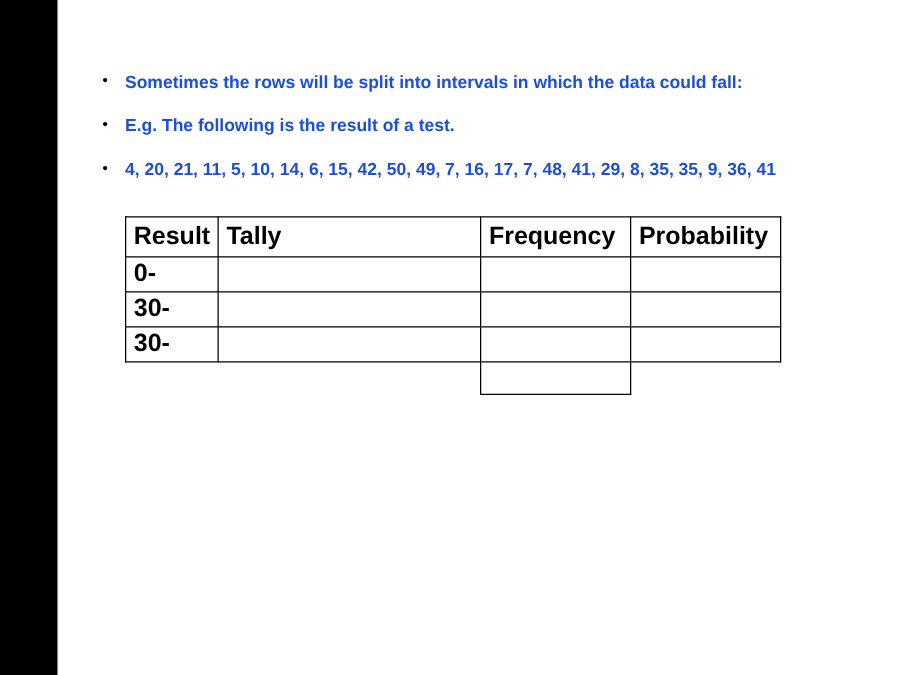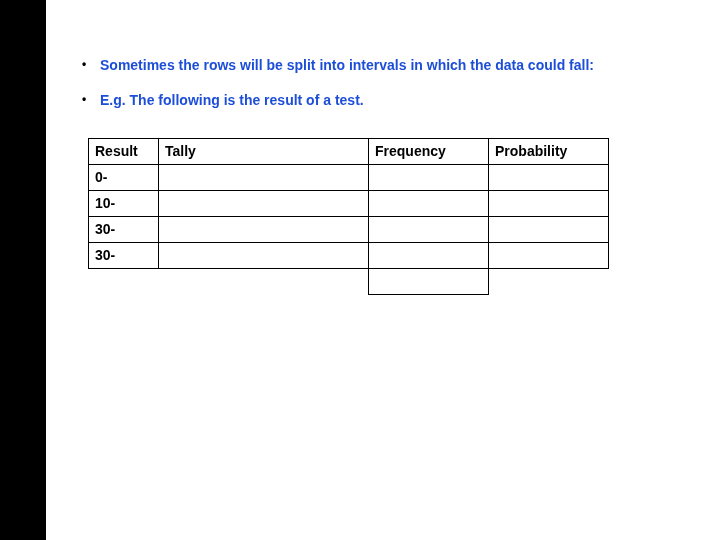--- a/index.html
+++ b/index.html
@@ -48,22 +48,22 @@
   ul.bullets > li::before {
     content: "•";
     position: absolute;
     left: 4px;
     top: 0;
     font-size: 12px;
     color: #000;
   }
   table.freq {
     border-collapse: collapse;
-    margin-left: 10px;
-    font-size: 14px;
+    margin-left: 22px;
+    font-size: 20px;
     font-weight: bold;
   }
   table.freq th, table.freq td {
     border: 1.5px solid #000;
     text-align: left;
     vertical-align: middle;
     height: 26px;
   }
   table.freq th {
     font-weight: bold;
@@ -81,40 +81,35 @@
 </head>
 <body>
 
 <div class="sidebar-stripe"></div>
 
 <div class="content">
 
   <ul class="bullets">
     <li><span>Sometimes the rows will be split into intervals in which the data could fall:</span></li>
     <li><span>E.g. The following is the result of a test.</span></li>
+    <li><span>4, 20, 21, 11, 5, 10, 14, 6, 15, 42, 50, 49, 7, 16, 17, 7, 48, 41, 29,  8, 35, 35, 9, 36, 41</span></li>
   </ul>
 
   <table class="freq">
     <thead>
       <tr>
         <th class="col-result">Result</th>
         <th class="col-tally">Tally</th>
         <th class="col-freq">Frequency</th>
         <th class="col-prob">Probability</th>
       </tr>
     </thead>
     <tbody>
       <tr>
         <td>0-</td>
-        <td></td>
-        <td></td>
-        <td></td>
-      </tr>
-      <tr>
-        <td>10-</td>
         <td></td>
         <td></td>
         <td></td>
       </tr>
       <tr>
         <td>30-</td>
         <td></td>
         <td></td>
         <td></td>
       </tr>

